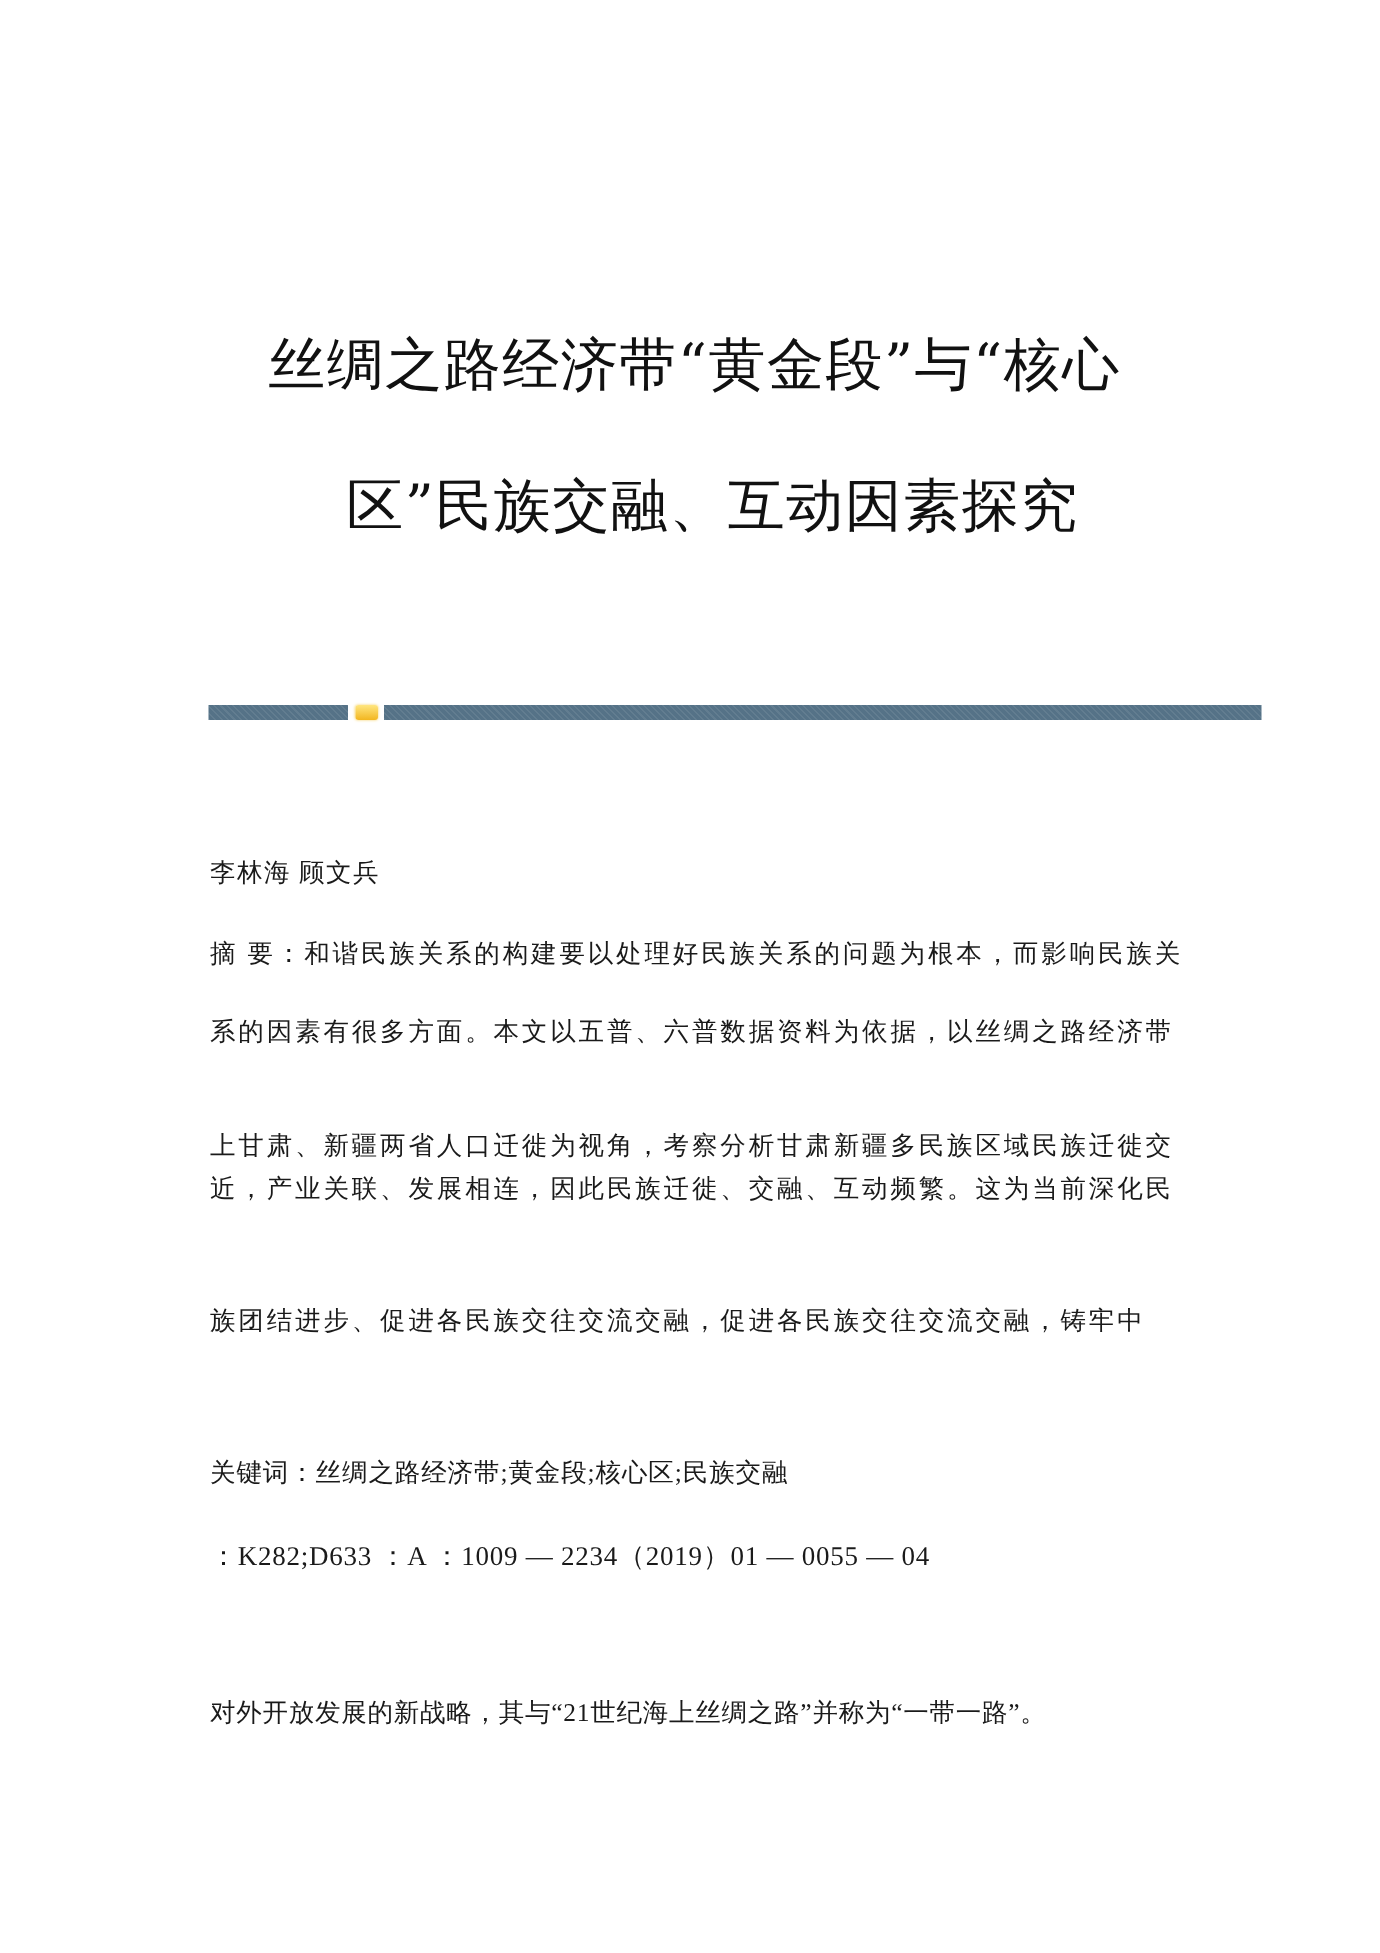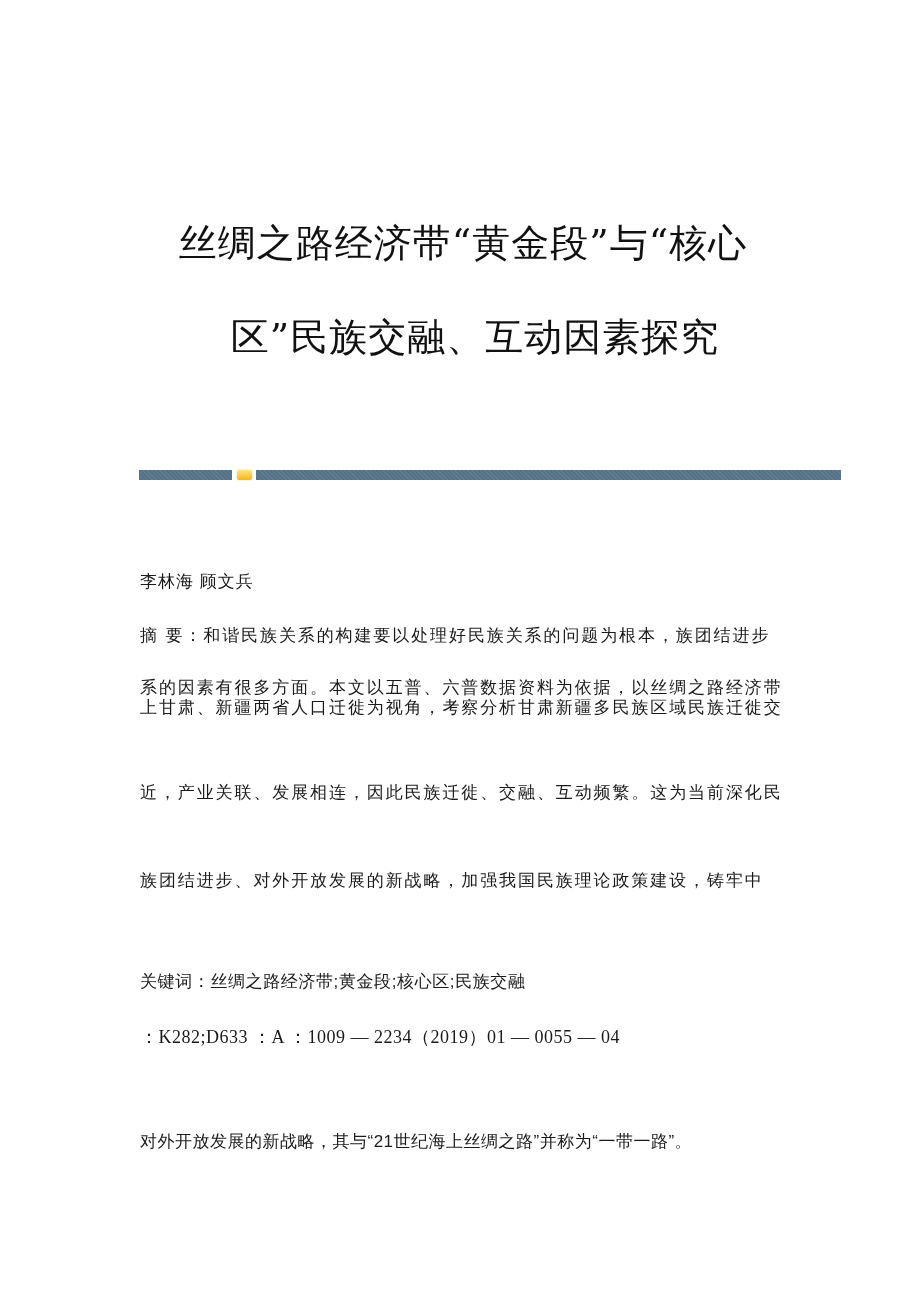--- a/index.html
+++ b/index.html
@@ -54,21 +54,21 @@
     width: 15px;
     height: 10px;
     background: linear-gradient(#ffe680, #f2b620);
     border-radius: 2px;
     box-shadow: 0 0 2px #f5d060;
   }
 
   .text {
     position: absolute;
     left: 140px;
-    font-family: Liberation Sans, sans-serif;
+    font-family: Liberation Serif, serif;
     font-size: 17px;
     color: #1a1a1a;
     white-space: nowrap;
     letter-spacing: 1.9px;
   }
   .authors { top: 570px; letter-spacing: 1px; }
   .abs-line { letter-spacing: 1.9px; }
   .keywords { top: 970px; letter-spacing: 0.6px; }
   .classif { top: 1025px; letter-spacing: 0.5px; font-family: "Liberation Serif", "DejaVu Serif", serif; font-size: 18px; text-align: center; }
   .body-line { letter-spacing: 0.5px; }
@@ -82,24 +82,24 @@
   <div class="title-line l2">区”民族交融、互动因素探究</div>
 
   <div class="divider">
     <div class="bar left"></div>
     <div class="ornament"></div>
     <div class="bar right"></div>
   </div>
 
   <div class="text authors">李林海 顾文兵</div>
 
-  <div class="text abs-line" style="top:624px">摘 要：和谐民族关系的构建要以处理好民族关系的问题为根本，族团结进步</div>
+  <div class="text abs-line" style="top:624px">摘 要：和谐民族关系的构建要以处理好民族关系的问题为根本，而影响民族关</div>
   <div class="text abs-line" style="top:676px">系的因素有很多方面。本文以五普、六普数据资料为依据，以丝绸之路经济带</div>
-  <div class="text abs-line" style="top:696px">上甘肃、新疆两省人口迁徙为视角，考察分析甘肃新疆多民族区域民族迁徙交</div>
+  <div class="text abs-line" style="top:752px">上甘肃、新疆两省人口迁徙为视角，考察分析甘肃新疆多民族区域民族迁徙交</div>
   <div class="text abs-line" style="top:781px">近，产业关联、发展相连，因此民族迁徙、交融、互动频繁。这为当前深化民</div>
-  <div class="text abs-line" style="top:869px">族团结进步、对外开放发展的新战略，加强我国民族理论政策建设，铸牢中</div>
+  <div class="text abs-line" style="top:869px">族团结进步、促进各民族交往交流交融，促进各民族交往交流交融，铸牢中</div>
 
   <div class="text keywords">关键词：丝绸之路经济带;黄金段;核心区;民族交融</div>
   <div class="text classif">：K282;D633 ：A ：1009 — 2234（2019）01 — 0055 — 04</div>
 
   <div class="text body-line" style="top:1130px">对外开放发展的新战略，其与“21世纪海上丝绸之路”并称为“一带一路”。</div>
 
 </div>
 
 </body></html>

